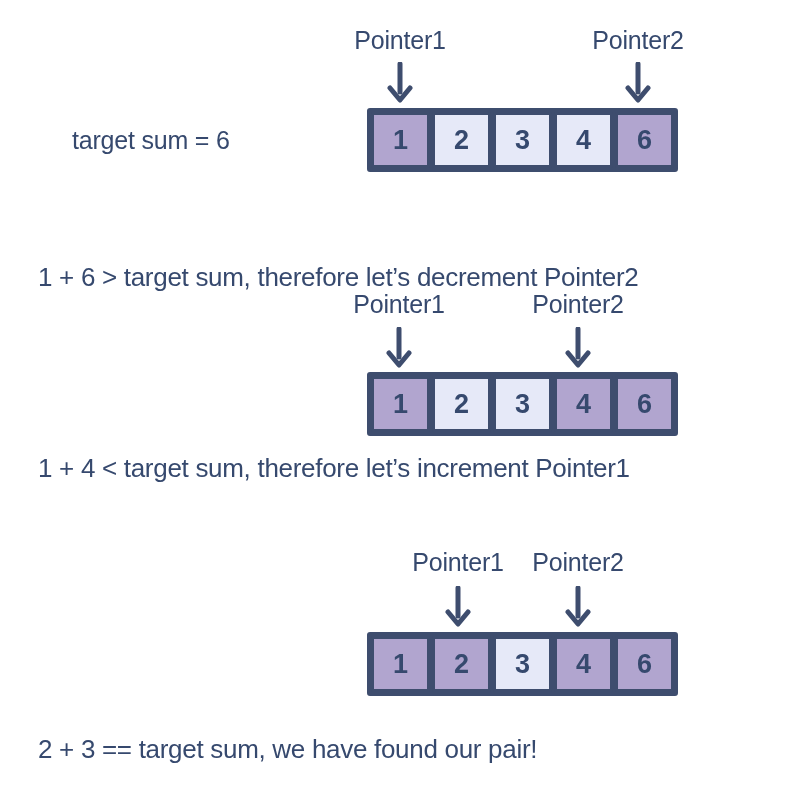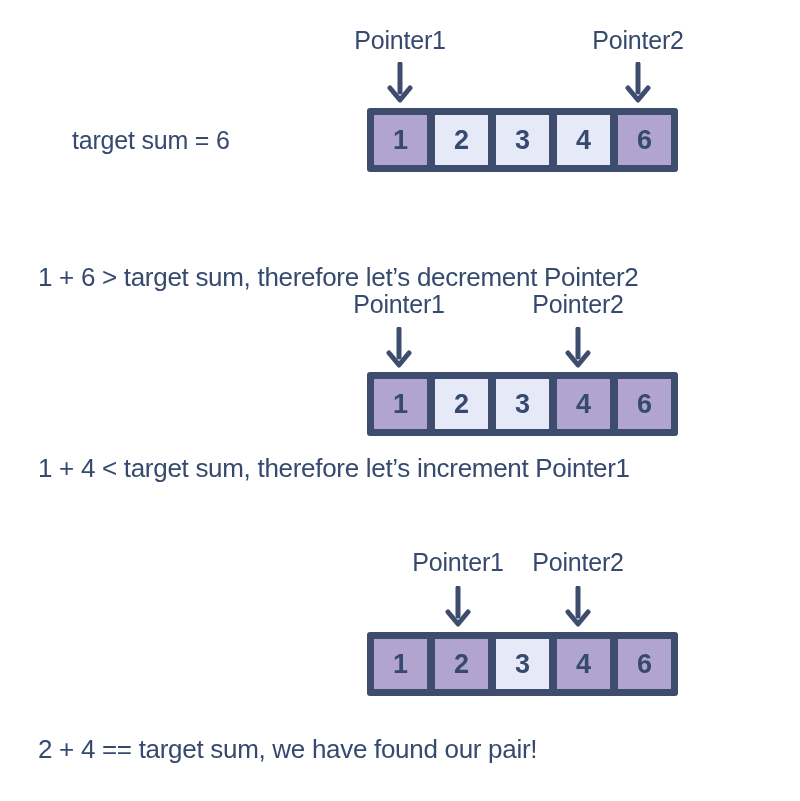--- a/index.html
+++ b/index.html
@@ -184,16 +184,16 @@
     </div>
 
     <div class="array" style="left:367px; top:632px;">
       <div class="cell hl">1</div>
       <div class="cell hl">2</div>
       <div class="cell">3</div>
       <div class="cell hl">4</div>
       <div class="cell hl">6</div>
     </div>
 
-    <div class="caption" style="top:736px;">2 + 4 == target sum, we have found our pair!</div>
+    <div class="caption" style="top:736px;">2 + 3 == target sum, we have found our pair!</div>
   </div>
 
 </div>
 
 </body></html>

